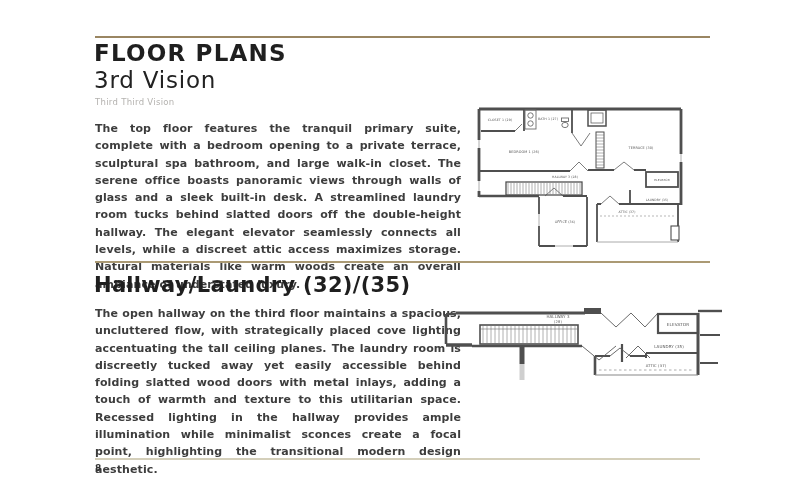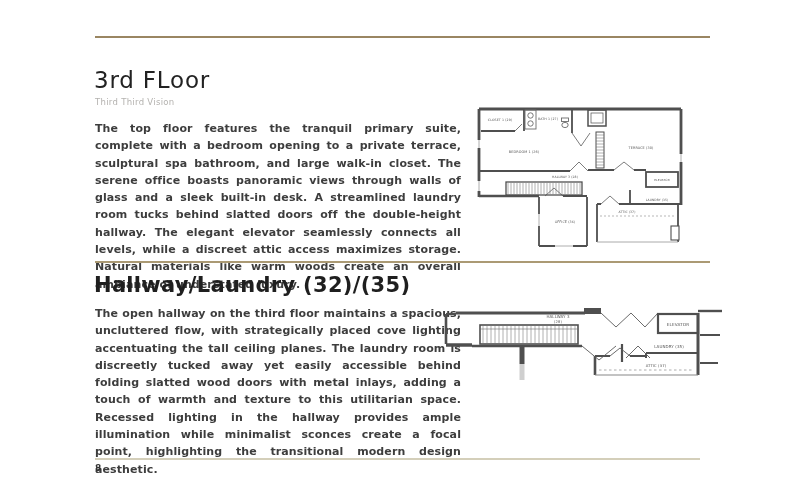--- a/index.html
+++ b/index.html
@@ -52,21 +52,22 @@
     fill:#555; text-anchor:middle; letter-spacing:0.1px;
   }
 </style>
 </head>
 <body>
 
 <div class="page">
 
   <div class="rule rule-top"></div>
 
-  <h2 class="subtitle">3rd FLoor</h2>
+  <h1 class="title">FLOOR PLANS</h1>
+  <h2 class="subtitle">3rd Vision</h2>
   <div class="eyebrow">Third Third Vision</div>
 
   <p class="body-text p1">The top floor features the tranquil primary suite, complete with a bedroom opening to a private terrace, sculptural spa bathroom, and large walk-in closet. The serene office boasts panoramic views through walls of glass and a sleek built-in desk. A streamlined laundry room tucks behind slatted doors off the double-height hallway. The elegant elevator seamlessly connects all levels, while a discreet attic access maximizes storage. Natural materials like warm woods create an overall ambiance of understated luxury.</p>
 
   <div class="fp fp1">
     <svg viewBox="0 0 206 146">
       <g stroke="#4f4f4f" fill="none">
 
         <path d="M2 5H204" stroke-width="2.8"></path>
         <path d="M2 5V36M2 44V77M2 87V93" stroke-width="2.8"></path>

